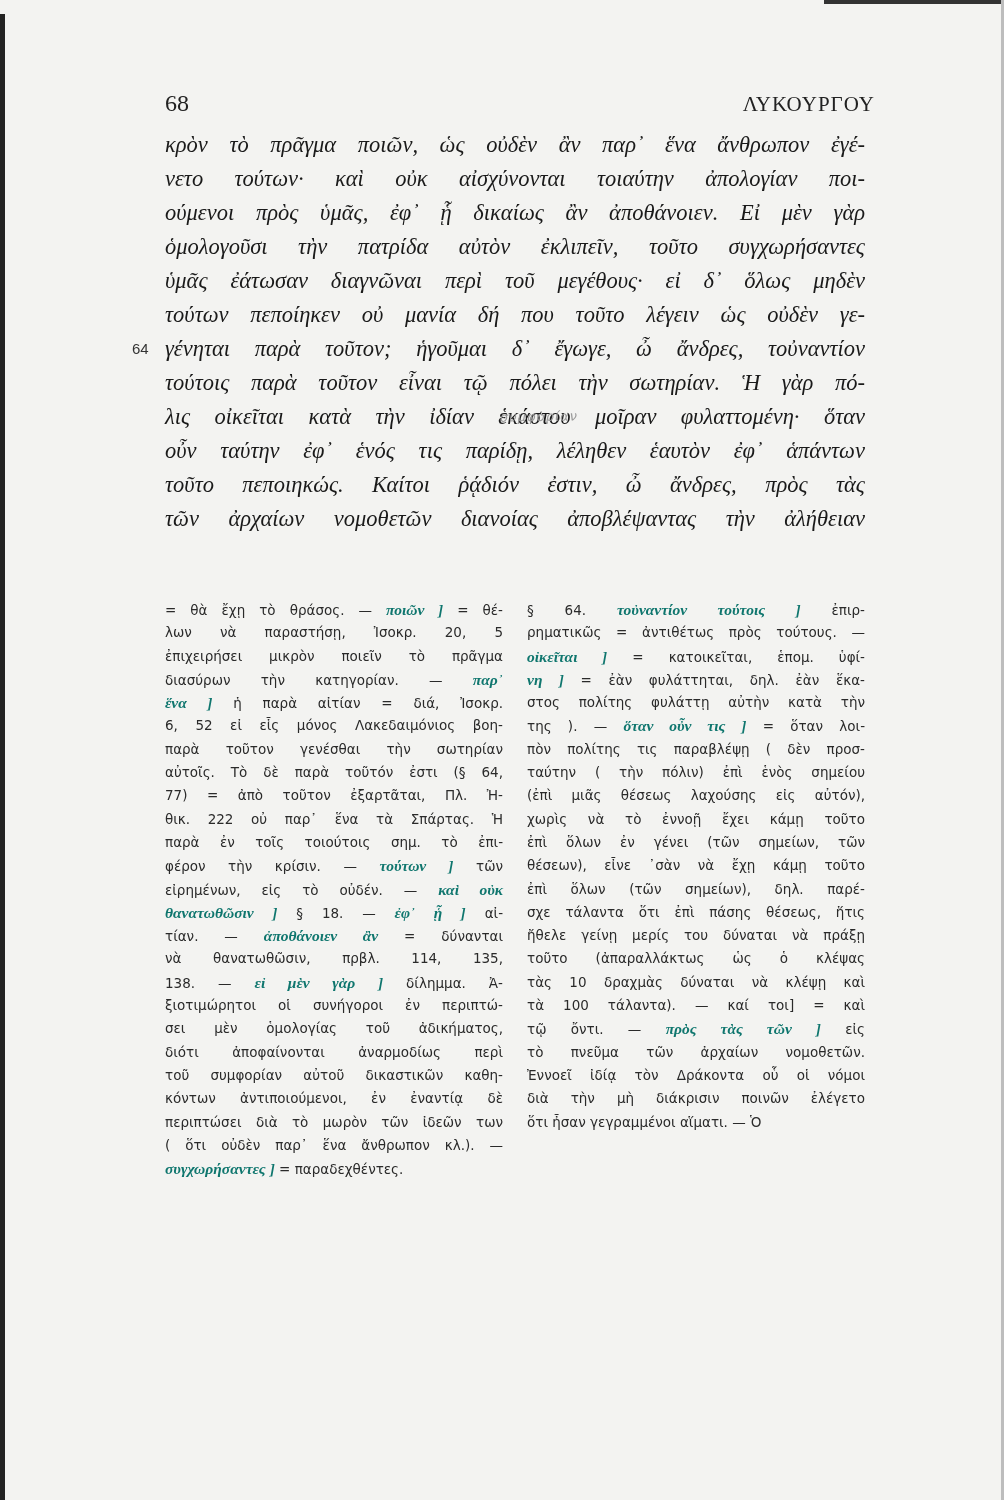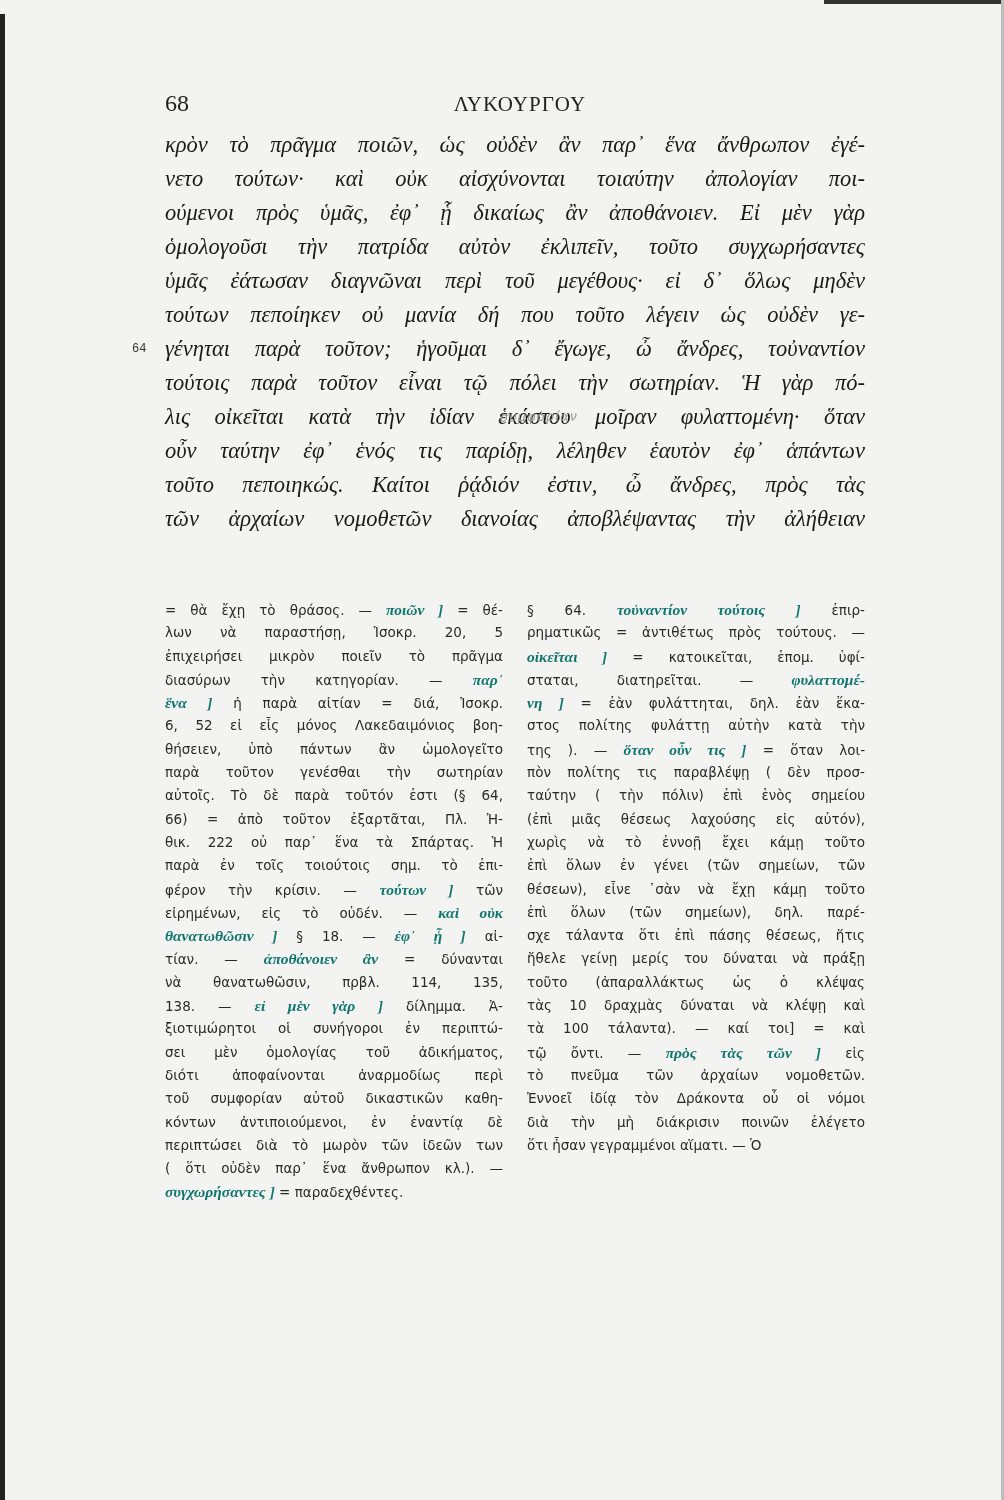--- a/index.html
+++ b/index.html
@@ -19,38 +19,38 @@
     .edge-right { position: absolute; right: 0; top: 0; width: 3px; height: 1500px; background: #bdbdbd; }
 
     .running-head {
       position: absolute; left: 165px; top: 90px; width: 710px; height: 30px;
     }
     .page-number {
       position: absolute; left: 0; top: 0;
       font-family: "Liberation Serif", serif; font-size: 24px; color: #222;
     }
     .page-title {
-      position: absolute; left: 0; right: 0; top: 2px; text-align: center;
+      position: absolute; left: 0; right: 0; top: 2px; text-align: right;
       font-family: "Liberation Serif", serif; font-size: 21px; letter-spacing: 1px; color: #222;
     }
 
     .main-text {
       position: absolute; left: 165px; top: 128px; width: 700px;
     }
     .main-line {
       position: relative; height: 34px; line-height: 34px;
       font-family: "Liberation Serif", serif; font-style: italic;
       font-size: 22.5px; white-space: nowrap;
       text-align: justify; text-align-last: justify;
       color: #1a1a1a;
     }
     .section-marker {
       position: absolute; left: -33px; top: 0;
-      font-style: normal; font-size: 12px; color: #333;
-      font-family: Liberation Mono, monospace;
+      font-style: normal; font-size: 15px; color: #333;
+      font-family: Liberation Sans, sans-serif;
     }
     .annotation {
       position: absolute; left: 500px; top: 409px;
       font-family: "DejaVu Sans", sans-serif; font-style: italic;
       font-size: 13px; color: #9a9a9a; letter-spacing: 1px;
       transform: rotate(-1deg);
     }
 
     .notes {
       position: absolute; top: 598px; width: 338px;
@@ -102,24 +102,23 @@
 
   <div class="annotation">συμφορίαν</div>
 
   <div class="notes left" id="notes-left">
       <div class="note-line"><span>= θὰ ἔχῃ τὸ θράσος. — </span><span class="lemma">ποιῶν ]</span><span> = θέ-</span></div>
       <div class="note-line"><span>λων νὰ παραστήσῃ, Ἰσοκρ. 20, 5</span></div>
       <div class="note-line"><span>ἐπιχειρήσει μικρὸν ποιεῖν τὸ πρᾶγμα</span></div>
       <div class="note-line"><span>διασύρων τὴν κατηγορίαν. — </span><span class="lemma">παρ᾽</span></div>
       <div class="note-line"><span class="lemma">ἕνα ]</span><span> ἡ παρὰ αἰτίαν = διά, Ἰσοκρ.</span></div>
       <div class="note-line"><span>6, 52 εἰ εἷς μόνος Λακεδαιμόνιος βοη-</span></div>
-      <div class="note-line"><span>θήσειεν, ὑπὸ πάντων ἂν ὡμολογεῖτο</span></div>
       <div class="note-line"><span>παρὰ τοῦτον γενέσθαι τὴν σωτηρίαν</span></div>
       <div class="note-line"><span>αὐτοῖς. Τὸ δὲ παρὰ τοῦτόν ἐστι (§ 64,</span></div>
-      <div class="note-line"><span>66) = ἀπὸ τοῦτον ἐξαρτᾶται, Πλ. Ἠ-</span></div>
+      <div class="note-line"><span>77) = ἀπὸ τοῦτον ἐξαρτᾶται, Πλ. Ἠ-</span></div>
       <div class="note-line"><span>θικ. 222 οὐ παρ᾽ ἕνα τὰ Σπάρτας. Ἡ</span></div>
       <div class="note-line"><span>παρὰ ἐν τοῖς τοιούτοις σημ. τὸ ἐπι-</span></div>
       <div class="note-line"><span>φέρον τὴν κρίσιν. — </span><span class="lemma">τούτων ]</span><span> τῶν</span></div>
       <div class="note-line"><span>εἰρημένων, εἰς τὸ οὐδέν. — </span><span class="lemma">καὶ οὐκ</span></div>
       <div class="note-line"><span class="lemma">θανατωθῶσιν ]</span><span> § 18. — </span><span class="lemma">ἐφ᾽ ᾗ ]</span><span> αἰ-</span></div>
       <div class="note-line"><span>τίαν. — </span><span class="lemma">ἀποθάνοιεν ἂν</span><span> = δύνανται</span></div>
       <div class="note-line"><span>νὰ θανατωθῶσιν, πρβλ. 114, 135,</span></div>
       <div class="note-line"><span>138. — </span><span class="lemma">εἰ μὲν γὰρ ]</span><span> δίλημμα. Ἀ-</span></div>
       <div class="note-line"><span>ξιοτιμώρητοι οἱ συνήγοροι ἐν περιπτώ-</span></div>
       <div class="note-line"><span>σει μὲν ὁμολογίας τοῦ ἀδικήματος,</span></div>
@@ -127,21 +126,20 @@
       <div class="note-line"><span>τοῦ συμφορίαν αὐτοῦ δικαστικῶν καθη-</span></div>
       <div class="note-line"><span>κόντων ἀντιποιούμενοι, ἐν ἐναντίᾳ δὲ</span></div>
       <div class="note-line"><span>περιπτώσει διὰ τὸ μωρὸν τῶν ἰδεῶν των</span></div>
       <div class="note-line"><span>( ὅτι οὐδὲν παρ᾽ ἕνα ἄνθρωπον κλ.). —</span></div>
       <div class="note-line last"><span class="lemma">συγχωρήσαντες ]</span><span> = παραδεχθέντες.</span></div>
     </div>
   <div class="notes right" id="notes-right">
       <div class="note-line"><span>   § 64. </span><span class="lemma">τοὐναντίον τούτοις ]</span><span> ἐπιρ-</span></div>
       <div class="note-line"><span>ρηματικῶς = ἀντιθέτως πρὸς τούτους. —</span></div>
       <div class="note-line"><span class="lemma">οἰκεῖται ]</span><span> = κατοικεῖται, ἑπομ. ὑφί-</span></div>
-      <div class="note-line"><span>σταται, διατηρεῖται. — </span><span class="lemma">φυλαττομέ-</span></div>
       <div class="note-line"><span class="lemma">νη ]</span><span> = ἐὰν φυλάττηται, δηλ. ἐὰν ἕκα-</span></div>
       <div class="note-line"><span>στος πολίτης φυλάττῃ αὐτὴν κατὰ τὴν</span></div>
       <div class="note-line"><span>της ). — </span><span class="lemma">ὅταν οὖν τις ]</span><span> = ὅταν λοι-</span></div>
       <div class="note-line"><span>πὸν πολίτης τις παραβλέψῃ ( δὲν προσ-</span></div>
       <div class="note-line"><span>ταύτην ( τὴν πόλιν) ἐπὶ ἑνὸς σημείου</span></div>
       <div class="note-line"><span>(ἐπὶ μιᾶς θέσεως λαχούσης εἰς αὐτόν),</span></div>
       <div class="note-line"><span>χωρὶς νὰ τὸ ἐννοῇ ἔχει κάμῃ τοῦτο</span></div>
       <div class="note-line"><span>ἐπὶ ὅλων ἐν γένει (τῶν σημείων, τῶν</span></div>
       <div class="note-line"><span>θέσεων), εἶνε ᾽σὰν νὰ ἔχῃ κάμῃ τοῦτο</span></div>
       <div class="note-line"><span>ἐπὶ ὅλων (τῶν σημείων), δηλ. παρέ-</span></div>

